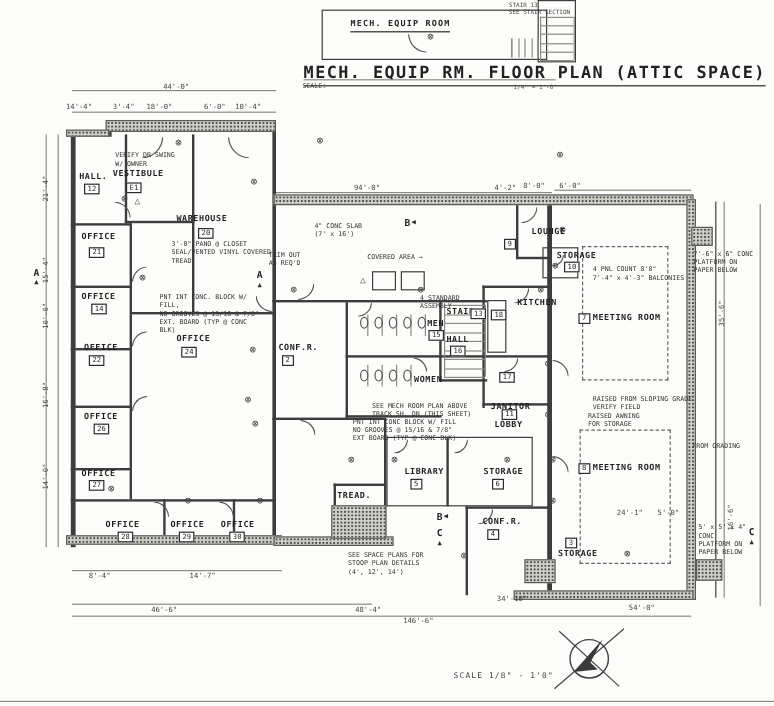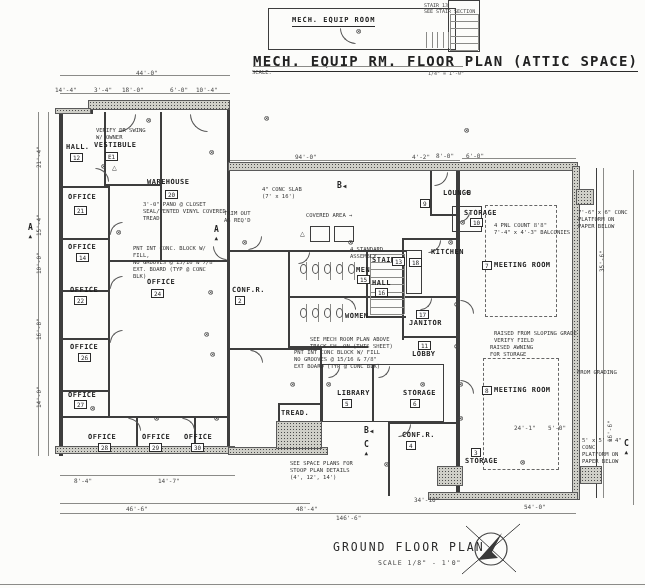--- a/index.html
+++ b/index.html
@@ -38,21 +38,20 @@
 <body>
 
 <div id="sheet">
   <div id="mech-room-label" class="title-u">MECH. EQUIP ROOM</div>
   <div id="mech-stair-note">STAIR 13
 SEE STAIR SECTION</div>
   <div id="mech-title" class="title-u">MECH. EQUIP RM. FLOOR PLAN (ATTIC SPACE)</div>
   <div id="mech-scale-label">SCALE:</div>
   <div id="mech-scale-value">1/4" = 1'-0"</div>
 
-  <div id="ground-title">GROUND FLOOR PLAN</div>
   <div id="ground-scale">SCALE  1/8" - 1'0"</div>
 
   <svg class="north" width="66" height="60" viewBox="0 0 66 60">
     <line x1="4" y1="54" x2="62" y2="4" stroke="#444" stroke-width="1"></line>
     <line x1="8" y1="6" x2="58" y2="52" stroke="#444" stroke-width="1"></line>
     <circle cx="33" cy="29" r="16" fill="none" stroke="#444" stroke-width="1.2"></circle>
     <polygon points="20,40 44,13 34,32 40,38" fill="#3a3a3a"></polygon>
   </svg>
 <div class="wall" style="left: 59px; top: 110px; width: 4px; height: 346px;"></div>
     <div class="wall" style="left: 59px; top: 110px; width: 34px; height: 4px;"></div>
@@ -249,21 +248,21 @@
     <div class="rtag" style="left: 235px; top: 296px;">2</div>
     <div class="rlabel" style="left: 356px; top: 266px;">MEN</div>
     <div class="rtag" style="left: 357px; top: 275px;">15</div>
     <div class="rlabel" style="left: 345px; top: 312px;">WOMEN</div>
     <div class="rlabel" style="left: 372px; top: 256px;">STAIR</div>
     <div class="rtag" style="left: 392px; top: 257px;">13</div>
     <div class="rlabel" style="left: 372px; top: 279px;">HALL</div>
     <div class="rtag" style="left: 375px; top: 288px;">16</div>
     <div class="rlabel" style="left: 404px; top: 248px; padding-left: 27px;">KITCHEN</div>
     <div class="rtag" style="left: 409px; top: 258px;">18</div>
-    <div class="rlabel" style="left: 409px; top: 319px; text-align: right;">JANITOR</div>
+    <div class="rlabel" style="left: 409px; top: 335px; text-align: right;">JANITOR</div>
     <div class="rtag" style="left: 416px; top: 310px;">17</div>
     <div class="rlabel" style="left: 412px; top: 350px;">LOBBY</div>
     <div class="rtag" style="left: 418px; top: 341px;">11</div>
     <div class="rlabel" style="left: 431px; top: 189px; padding-left: 12px;">LOUNGE</div>
     <div class="rtag" style="left: 420px; top: 199px;">9</div>
     <div class="rlabel" style="left: 464px; top: 209px;">STORAGE</div>
     <div class="rtag" style="left: 470px; top: 218px;">10</div>
     <div class="rlabel" style="left: 494px; top: 261px;">MEETING  ROOM</div>
     <div class="rtag" style="left: 482px; top: 261px;">7</div>
     <div class="rlabel" style="left: 494px; top: 386px;">MEETING  ROOM</div>

